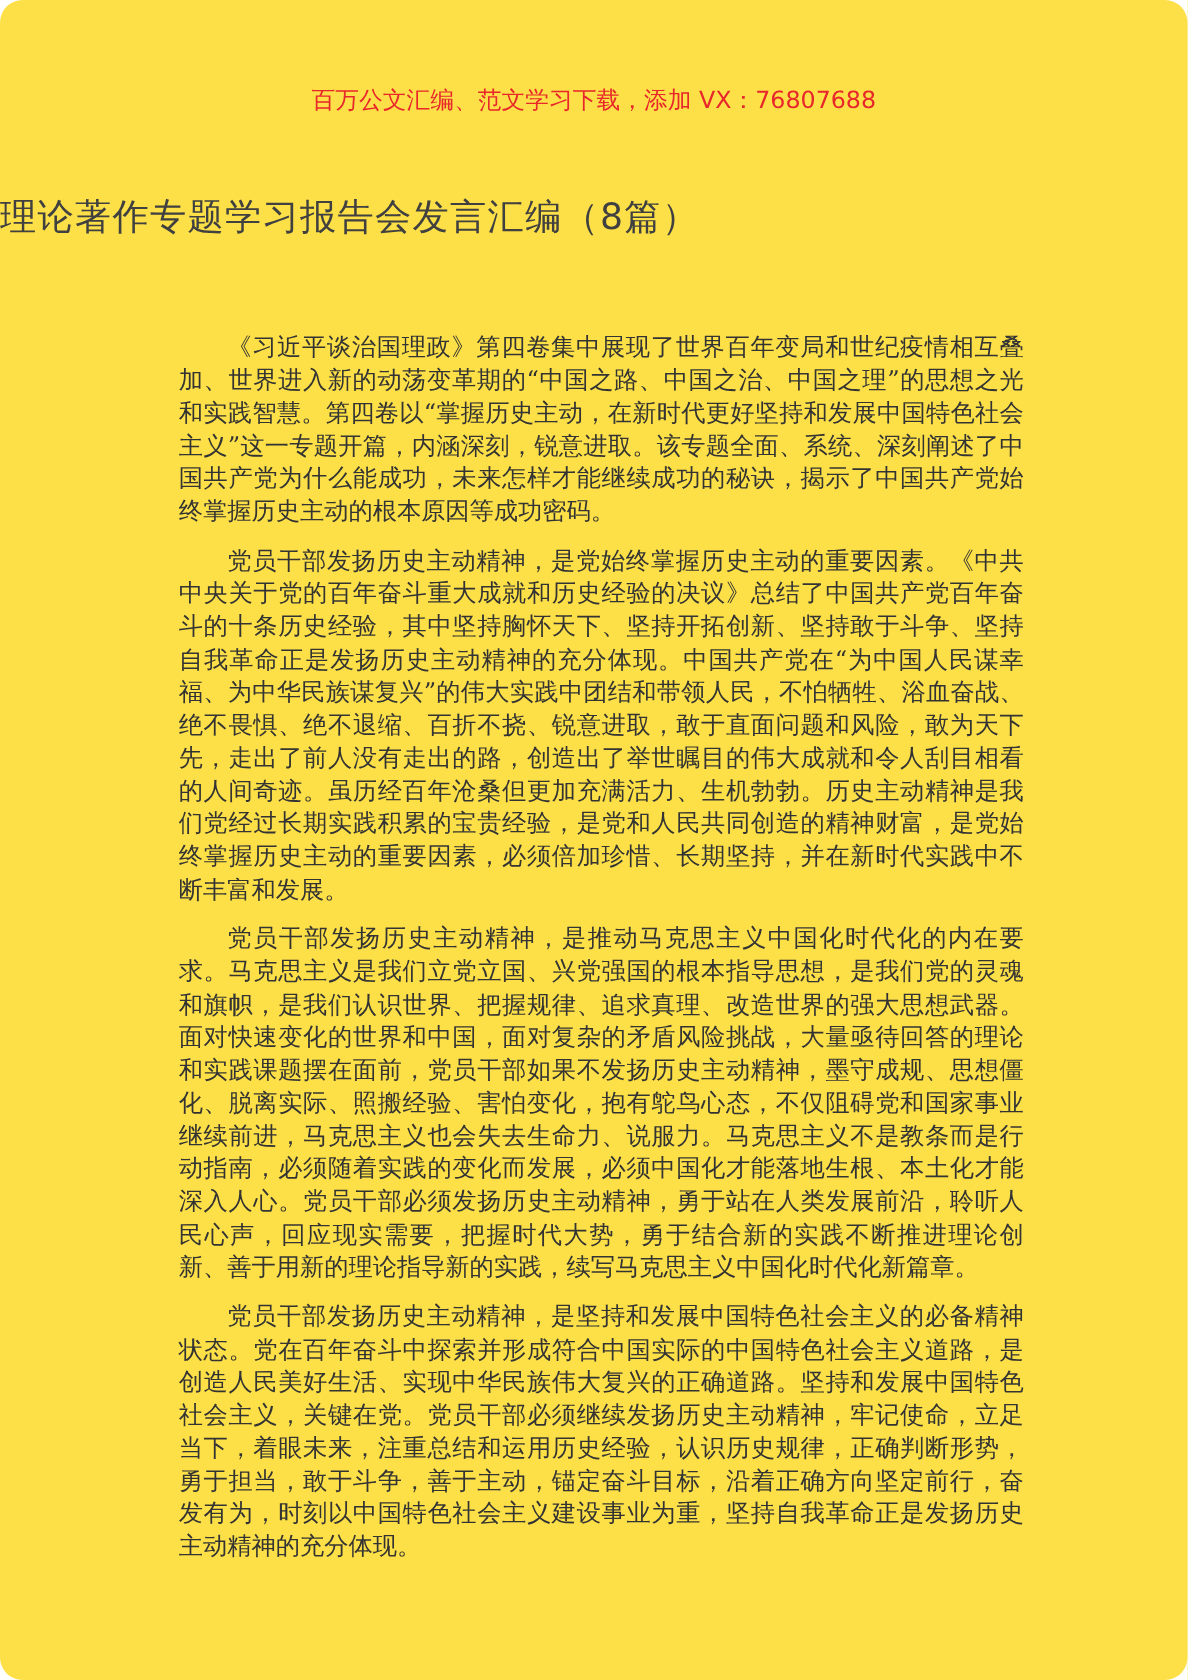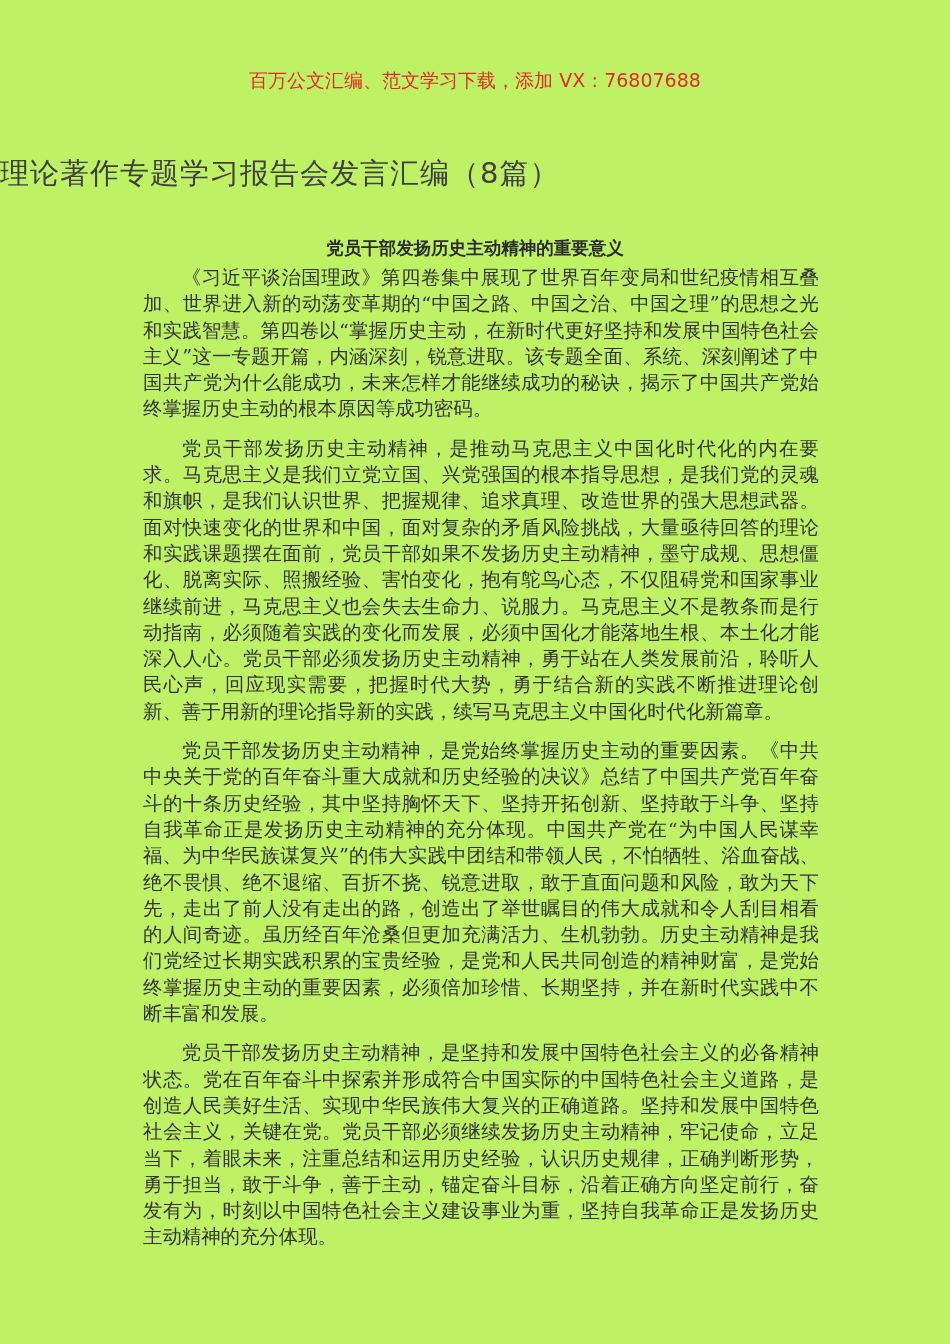--- a/index.html
+++ b/index.html
@@ -13,21 +13,22 @@
       position: relative;
       overflow: hidden;
       font-family: "DejaVu Serif", "Liberation Serif", serif;
     }
     .page {
       position: absolute;
       left: 0;
       top: 0;
       width: 950px;
       height: 1344px;
-      background: #bef264;
+      background: #fde047;
+      border-radius: 18px;
     }
     .watermark {
       position: absolute;
       top: 66px;
       left: 0;
       width: 950px;
       text-align: center;
       font-family: "DejaVu Sans", "Liberation Sans", sans-serif;
       font-size: 19px;
       line-height: 28px;
@@ -75,22 +76,21 @@
   </style>
 </head>
 <body>
 
 <div class="page">
 
   <div class="watermark">百万公文汇编、范文学习下载，添加 VX：76807688</div>
 
   <h1 class="doc-title" style="margin:0;font-weight:normal;">理论著作专题学习报告会发言汇编（8篇）</h1>
 
-  <h2 class="section-title" style="margin:0;">党员干部发扬历史主动精神的重要意义</h2>
 
   <div class="body">
     <p>《习近平谈治国理政》第四卷集中展现了世界百年变局和世纪疫情相互叠加、世界进入新的动荡变革期的“中国之路、中国之治、中国之理”的思想之光和实践智慧。第四卷以“掌握历史主动，在新时代更好坚持和发展中国特色社会主义”这一专题开篇，内涵深刻，锐意进取。该专题全面、系统、深刻阐述了中国共产党为什么能成功，未来怎样才能继续成功的秘诀，揭示了中国共产党始终掌握历史主动的根本原因等成功密码。</p>
+    <p>党员干部发扬历史主动精神，是党始终掌握历史主动的重要因素。《中共中央关于党的百年奋斗重大成就和历史经验的决议》总结了中国共产党百年奋斗的十条历史经验，其中坚持胸怀天下、坚持开拓创新、坚持敢于斗争、坚持自我革命正是发扬历史主动精神的充分体现。中国共产党在“为中国人民谋幸福、为中华民族谋复兴”的伟大实践中团结和带领人民，不怕牺牲、浴血奋战、绝不畏惧、绝不退缩、百折不挠、锐意进取，敢于直面问题和风险，敢为天下先，走出了前人没有走出的路，创造出了举世瞩目的伟大成就和令人刮目相看的人间奇迹。虽历经百年沧桑但更加充满活力、生机勃勃。历史主动精神是我们党经过长期实践积累的宝贵经验，是党和人民共同创造的精神财富，是党始终掌握历史主动的重要因素，必须倍加珍惜、长期坚持，并在新时代实践中不断丰富和发展。</p>
     <p>党员干部发扬历史主动精神，是推动马克思主义中国化时代化的内在要求。马克思主义是我们立党立国、兴党强国的根本指导思想，是我们党的灵魂和旗帜，是我们认识世界、把握规律、追求真理、改造世界的强大思想武器。面对快速变化的世界和中国，面对复杂的矛盾风险挑战，大量亟待回答的理论和实践课题摆在面前，党员干部如果不发扬历史主动精神，墨守成规、思想僵化、脱离实际、照搬经验、害怕变化，抱有鸵鸟心态，不仅阻碍党和国家事业继续前进，马克思主义也会失去生命力、说服力。马克思主义不是教条而是行动指南，必须随着实践的变化而发展，必须中国化才能落地生根、本土化才能深入人心。党员干部必须发扬历史主动精神，勇于站在人类发展前沿，聆听人民心声，回应现实需要，把握时代大势，勇于结合新的实践不断推进理论创新、善于用新的理论指导新的实践，续写马克思主义中国化时代化新篇章。</p>
-    <p>党员干部发扬历史主动精神，是党始终掌握历史主动的重要因素。《中共中央关于党的百年奋斗重大成就和历史经验的决议》总结了中国共产党百年奋斗的十条历史经验，其中坚持胸怀天下、坚持开拓创新、坚持敢于斗争、坚持自我革命正是发扬历史主动精神的充分体现。中国共产党在“为中国人民谋幸福、为中华民族谋复兴”的伟大实践中团结和带领人民，不怕牺牲、浴血奋战、绝不畏惧、绝不退缩、百折不挠、锐意进取，敢于直面问题和风险，敢为天下先，走出了前人没有走出的路，创造出了举世瞩目的伟大成就和令人刮目相看的人间奇迹。虽历经百年沧桑但更加充满活力、生机勃勃。历史主动精神是我们党经过长期实践积累的宝贵经验，是党和人民共同创造的精神财富，是党始终掌握历史主动的重要因素，必须倍加珍惜、长期坚持，并在新时代实践中不断丰富和发展。</p>
     <p>党员干部发扬历史主动精神，是坚持和发展中国特色社会主义的必备精神状态。党在百年奋斗中探索并形成符合中国实际的中国特色社会主义道路，是创造人民美好生活、实现中华民族伟大复兴的正确道路。坚持和发展中国特色社会主义，关键在党。党员干部必须继续发扬历史主动精神，牢记使命，立足当下，着眼未来，注重总结和运用历史经验，认识历史规律，正确判断形势，勇于担当，敢于斗争，善于主动，锚定奋斗目标，沿着正确方向坚定前行，奋发有为，时刻以中国特色社会主义建设事业为重，坚持自我革命正是发扬历史主动精神的充分体现。</p>
   </div>
 
 </div>
 
 </body></html>

